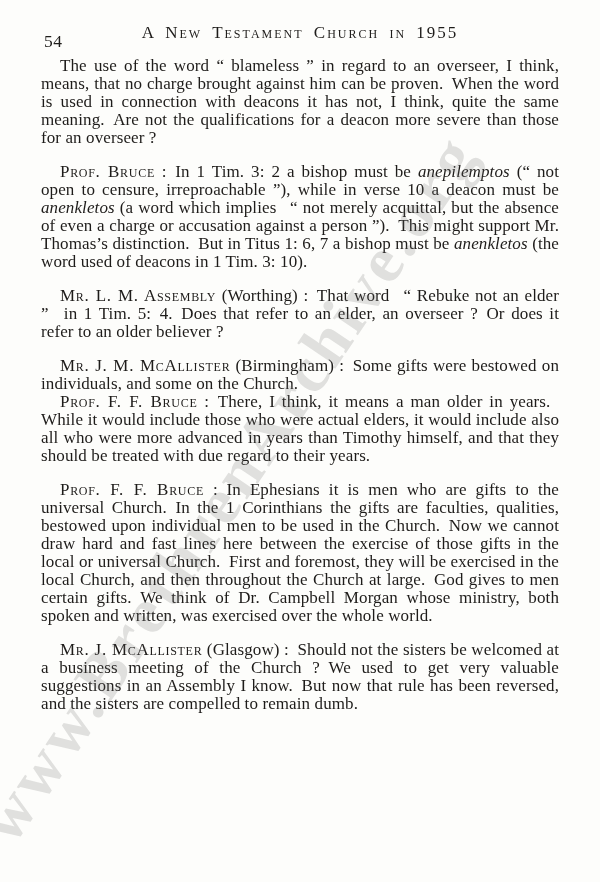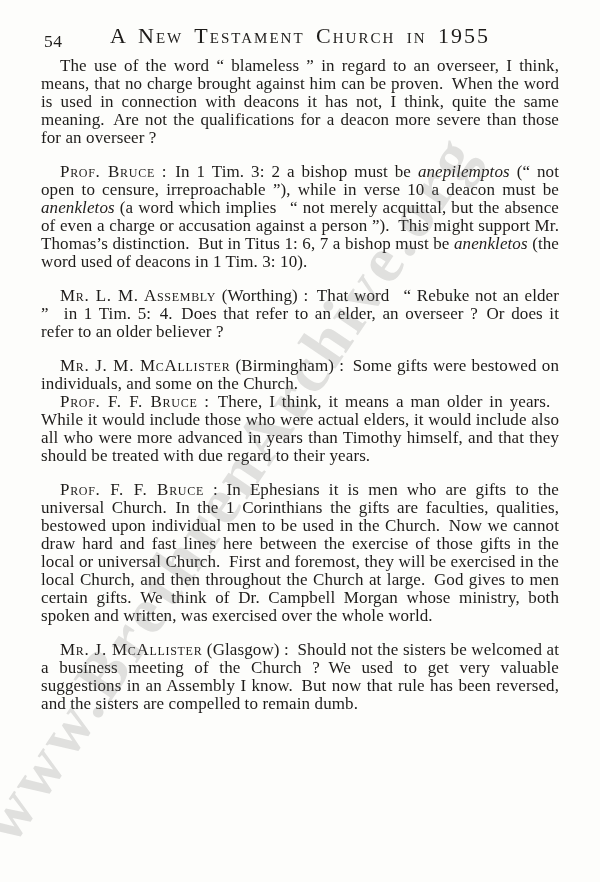--- a/index.html
+++ b/index.html
@@ -31,21 +31,21 @@
   .pagenum {
     position: absolute;
     left: 3px;
     top: 8px;
     font-size: 17.5px;
     letter-spacing: 0.5px;
   }
   .running-title {
     display: block;
     text-align: center;
-    font-size: 22px;
+    font-size: 17px;
     font-variant: small-caps;
     letter-spacing: 2px;
     word-spacing: 4px;
     white-space: nowrap;
   }
   p.para {
     margin: 0;
     font-size: 17px;
     line-height: 18px;
     text-align: justify;

